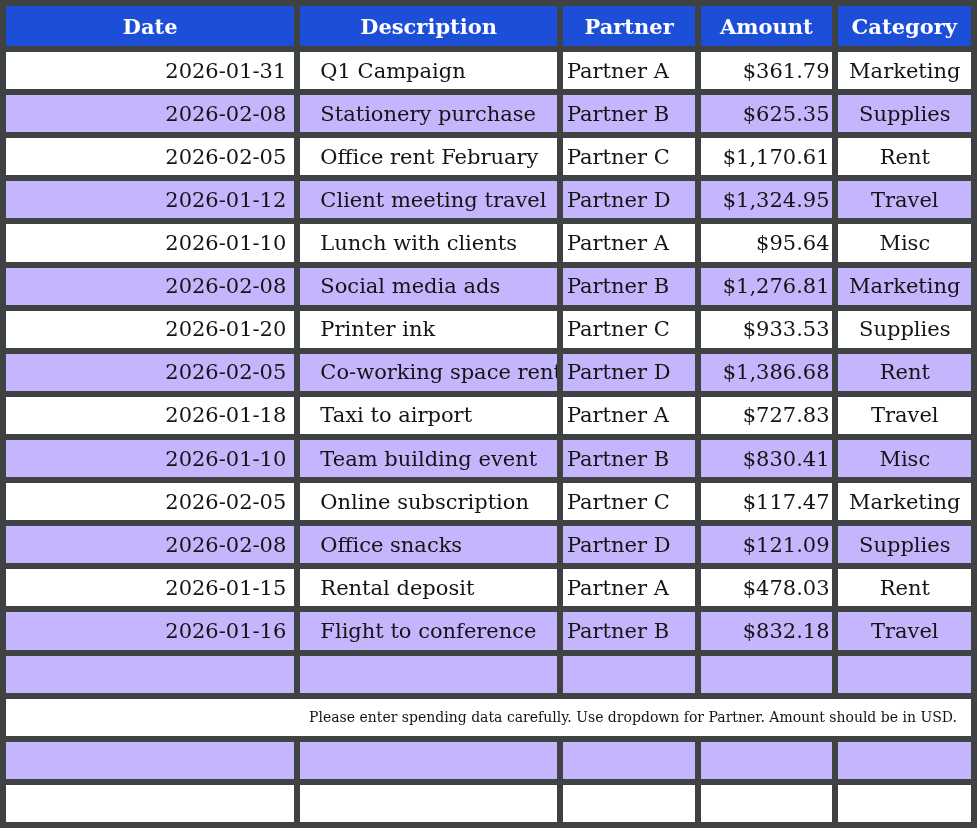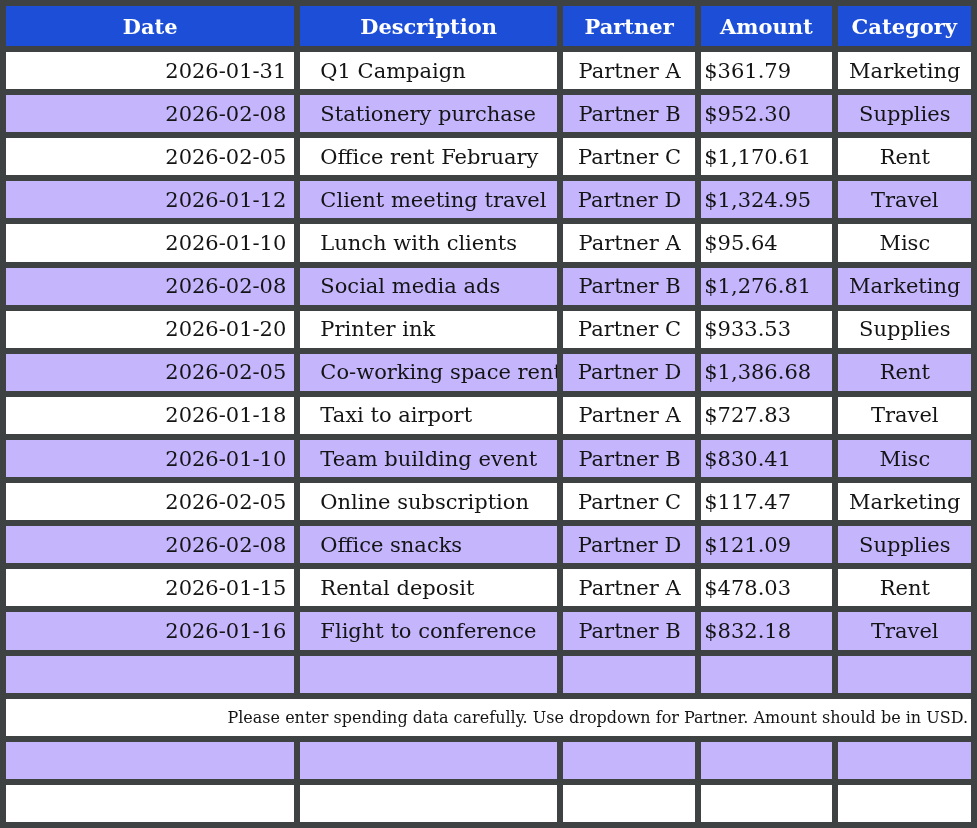--- a/index.html
+++ b/index.html
@@ -34,27 +34,27 @@
     background: #1d4ed8;
     color: #ffffff;
     font-weight: bold;
     font-size: 21px;
     text-align: center;
   }
   td { height: 33px; }
   tr.alt td { background: #c4b5fd; }
   td.c-date   { text-align: right; padding-right: 8px; }
   td.c-desc   { text-align: left;  padding-left: 20px; }
-  td.c-part   { text-align: center;  padding-left: 4px; }
-  td.c-amount { text-align: left; padding-right: 2px; }
+  td.c-part   { text-align: left;  padding-left: 4px; }
+  td.c-amount { text-align: right; padding-right: 2px; }
   td.c-cat    { text-align: center;  padding-left: 4px; }
   td.note-cell {
     text-align: right;
-    font-size: 16px;
-    padding-right: 3px;
+    font-size: 14px;
+    padding-right: 14px;
   }
 </style>
 </head>
 <body>
 
 <table class="sheet">
   <colgroup>
     <col style="width:281px">
     <col style="width:250px">
     <col style="width:129px">
@@ -75,21 +75,21 @@
         <td class="c-date">2026-01-31</td>
         <td class="c-desc">Q1 Campaign</td>
         <td class="c-part">Partner A</td>
         <td class="c-amount">$361.79</td>
         <td class="c-cat">Marketing</td>
       </tr>
       <tr class="alt">
         <td class="c-date">2026-02-08</td>
         <td class="c-desc">Stationery purchase</td>
         <td class="c-part">Partner B</td>
-        <td class="c-amount">$952.30</td>
+        <td class="c-amount">$625.35</td>
         <td class="c-cat">Supplies</td>
       </tr>
       <tr>
         <td class="c-date">2026-02-05</td>
         <td class="c-desc">Office rent February</td>
         <td class="c-part">Partner C</td>
         <td class="c-amount">$1,170.61</td>
         <td class="c-cat">Rent</td>
       </tr>
       <tr class="alt">

